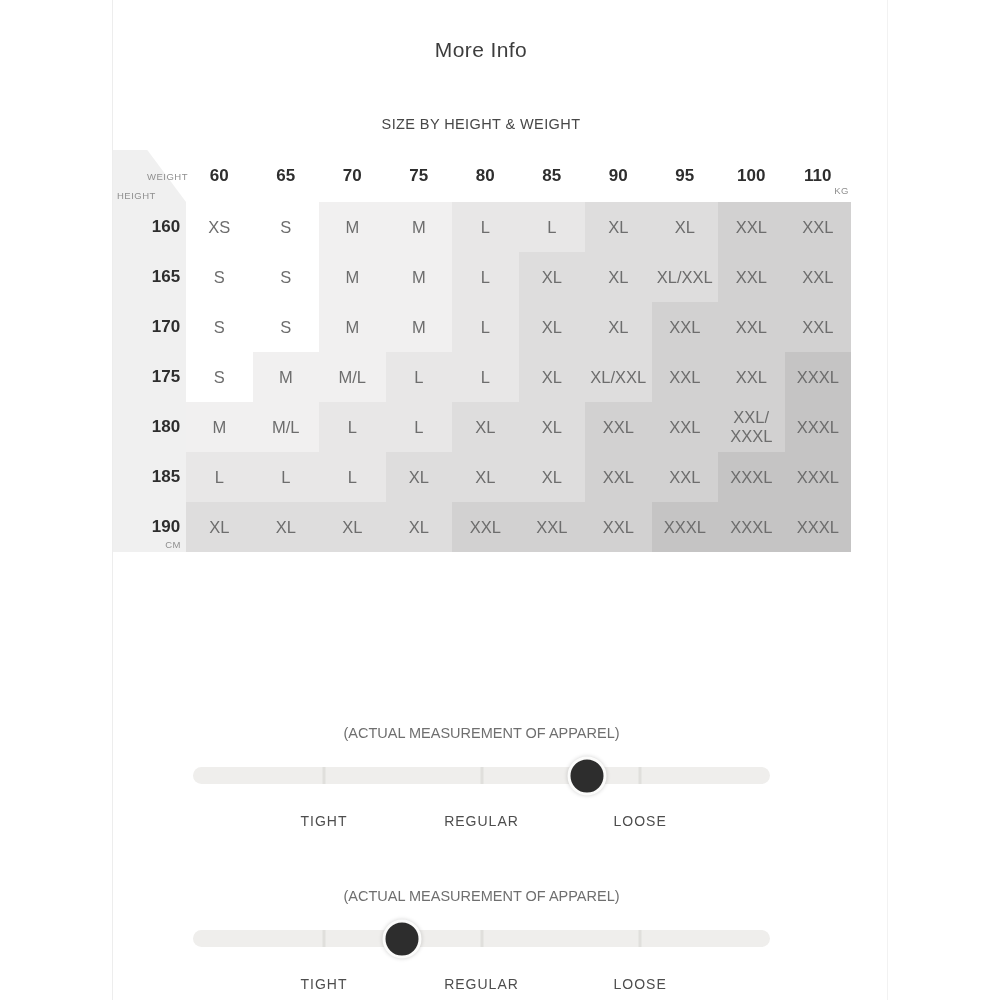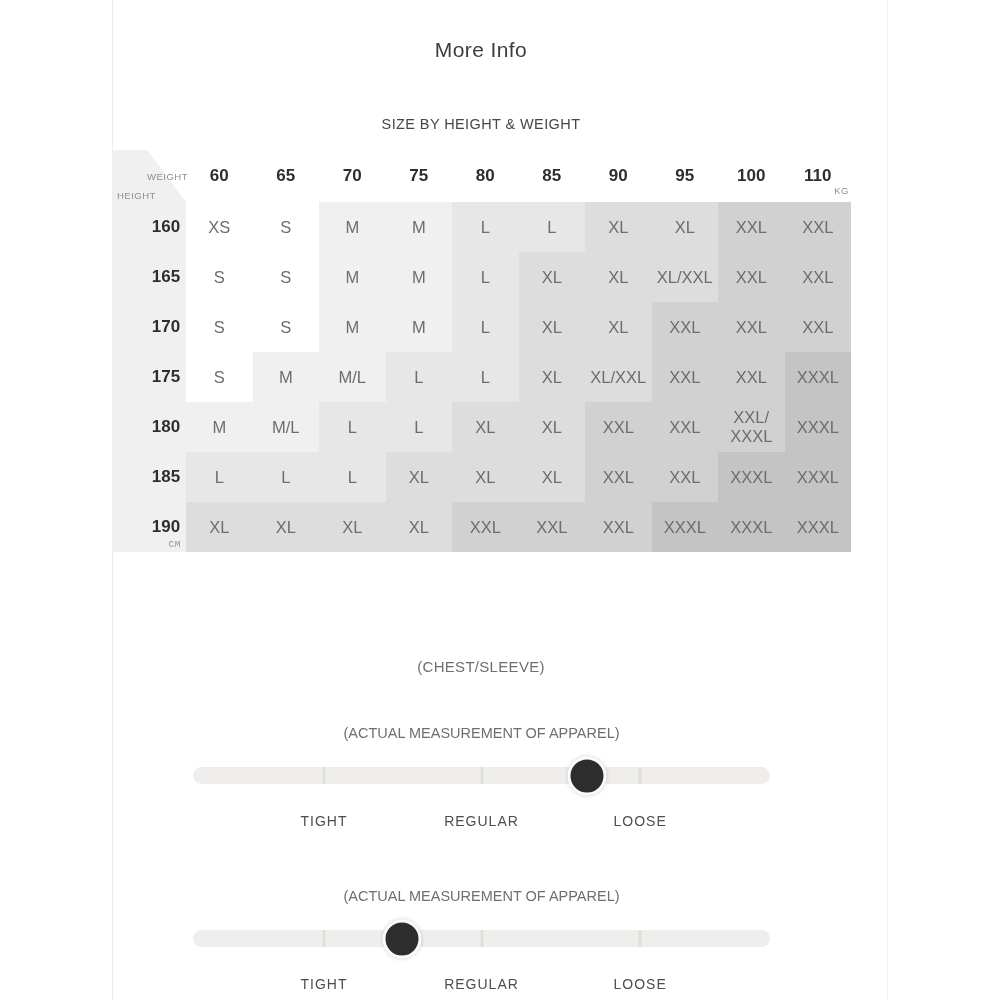--- a/index.html
+++ b/index.html
@@ -17,21 +17,21 @@
   .size-table{position:absolute;left:113px;top:150px;display:grid;
     grid-template-columns:73px repeat(10,66.5px);
     grid-template-rows:52px repeat(7,50px);}
   .corner{position:relative;grid-column:1;grid-row:1;}
   .corner-shade{position:absolute;inset:0;background:#f0f0f0;
     clip-path:polygon(0 0,47% 0,100% 100%,0 100%);}
   .mini{font-size:9.5px;letter-spacing:.5px;color:#8f8f8f;}
   .corner .wlab{position:absolute;top:21px;right:-2px;}
   .corner .hlab{position:absolute;bottom:1px;left:4px;}
   .unit-kg{position:absolute;top:35px;right:2px;}
-  .unit-cm{position:absolute;bottom:2px;left:0;width:68px;text-align:right;font-family:Liberation Mono, monospace;}
+  .unit-cm{position:absolute;bottom:2px;left:0;width:68px;text-align:right;}
   .wnum{display:flex;align-items:center;justify-content:center;
     font-weight:bold;font-size:17px;color:#2e2e2e;}
   .hnum{display:flex;align-items:center;justify-content:center;
     font-weight:bold;font-size:17px;color:#2e2e2e;background:#f0f0f0;padding-left:33px;}
   .cell{display:flex;align-items:center;justify-content:center;
     font-size:16.5px;line-height:19px;color:#6d6d6d;text-align:center;white-space:pre-line;}
 
   
   .fit-heading{top:632px;font-size:20px;font-weight:bold;color:#2e2e2e;}
   .fit-subheading{top:658px;font-size:15px;color:#6f6f6f;letter-spacing:.3px;}
@@ -155,21 +155,20 @@
       <div class="cell" style="background: rgb(222, 221, 221);">XL</div>
       <div class="cell" style="background: rgb(222, 221, 221);">XL</div>
       <div class="cell" style="background: rgb(210, 209, 209);">XXL</div>
       <div class="cell" style="background: rgb(210, 209, 209);">XXL</div>
       <div class="cell" style="background: rgb(210, 209, 209);">XXL</div>
       <div class="cell" style="background: rgb(197, 196, 196);">XXXL</div>
       <div class="cell" style="background: rgb(197, 196, 196);">XXXL</div>
       <div class="cell" style="background: rgb(197, 196, 196);">XXXL</div>
     </div>
 
-  <div class="center-text fit-subheading">(CHEST/SLEEVE)</div>
 
   <div class="slider-group chest">
     <div class="slider-subtitle">(ACTUAL MEASUREMENT OF APPAREL)</div>
     <div class="bar">
         <div class="tick" style="left: 77.5%;"></div>
         <div class="tick" style="left: 50%;"></div>
         <div class="tick" style="left: 22.7%;"></div>
       <div class="knob" style="left: 68.3%;"></div>
     </div>
     <div class="zone-labels">

